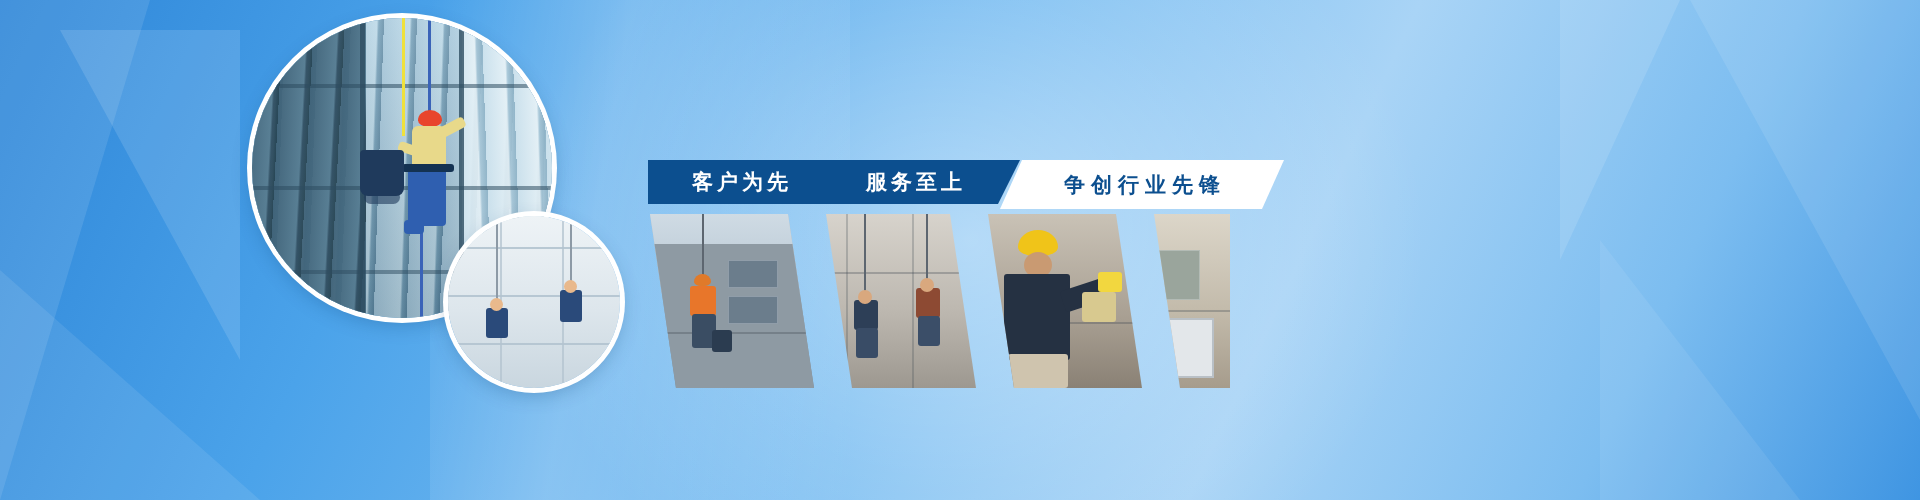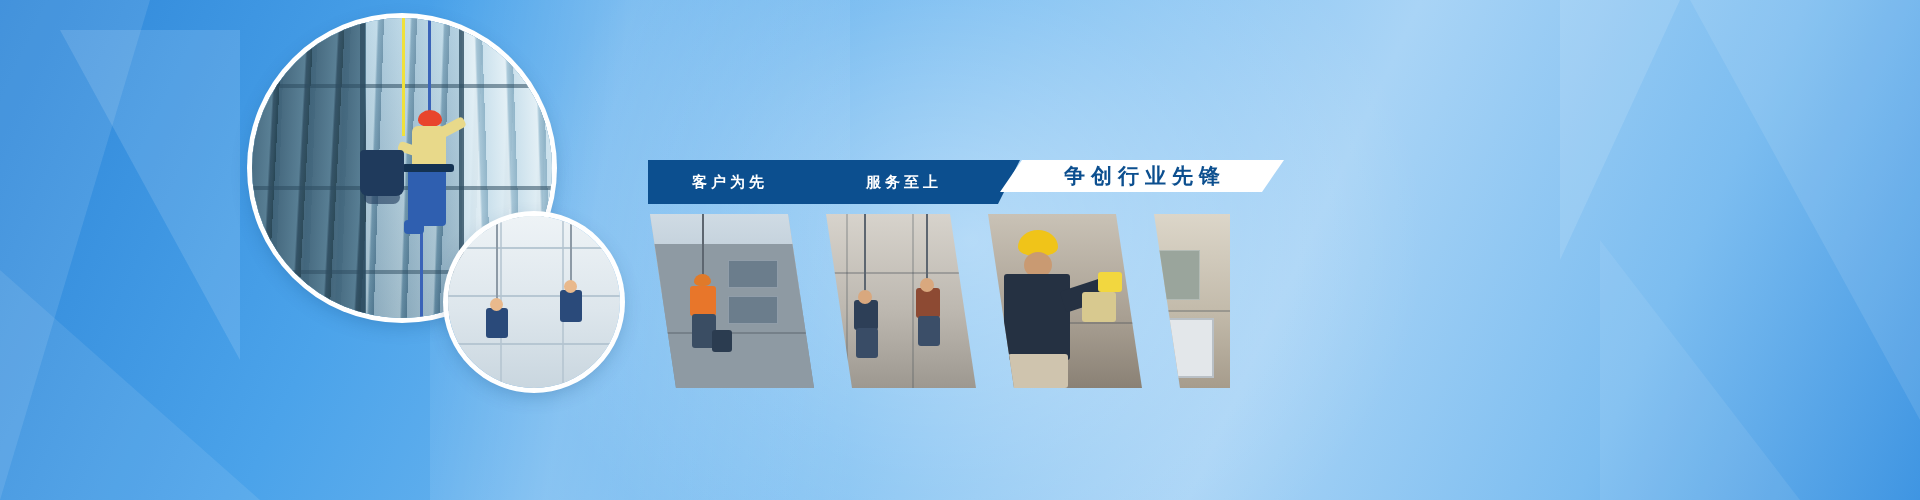--- a/index.html
+++ b/index.html
@@ -115,27 +115,27 @@
   .slogan{
     position:absolute;left:648px;top:160px;width:636px;height:44px;
   }
   .slogan-dark{
     position:absolute;left:0;top:0;height:44px;width:372px;
     background:#0c4f8f;
     clip-path:polygon(0 0,100% 0,calc(100% - 22px) 100%,0 100%);
     display:flex;align-items:center;
   }
   .slogan-light{
-    position:absolute;left:352px;top:0;height:32px;width:284px;
+    position:absolute;left:352px;top:0;height:49px;width:284px;
     background:#ffffff;
     clip-path:polygon(22px 0,100% 0,calc(100% - 22px) 100%,0 100%);
     display:flex;align-items:center;justify-content:center;
   }
   .sl-item{
-    color:#ffffff;font-size:15px;font-weight:bold;letter-spacing:4px;
+    color:#ffffff;font-size:21px;font-weight:bold;letter-spacing:4px;
     font-family:"DejaVu Sans","Liberation Sans",sans-serif;white-space:nowrap;
   }
   .sl-1{position:absolute;left:44px;}
   .sl-2{position:absolute;left:218px;}
   .sl-3{
     color:#0c4f8f;font-size:21px;font-weight:bold;letter-spacing:6px;
     font-family:"DejaVu Sans","Liberation Sans",sans-serif;white-space:nowrap;
     padding-left:6px;
   }
 

